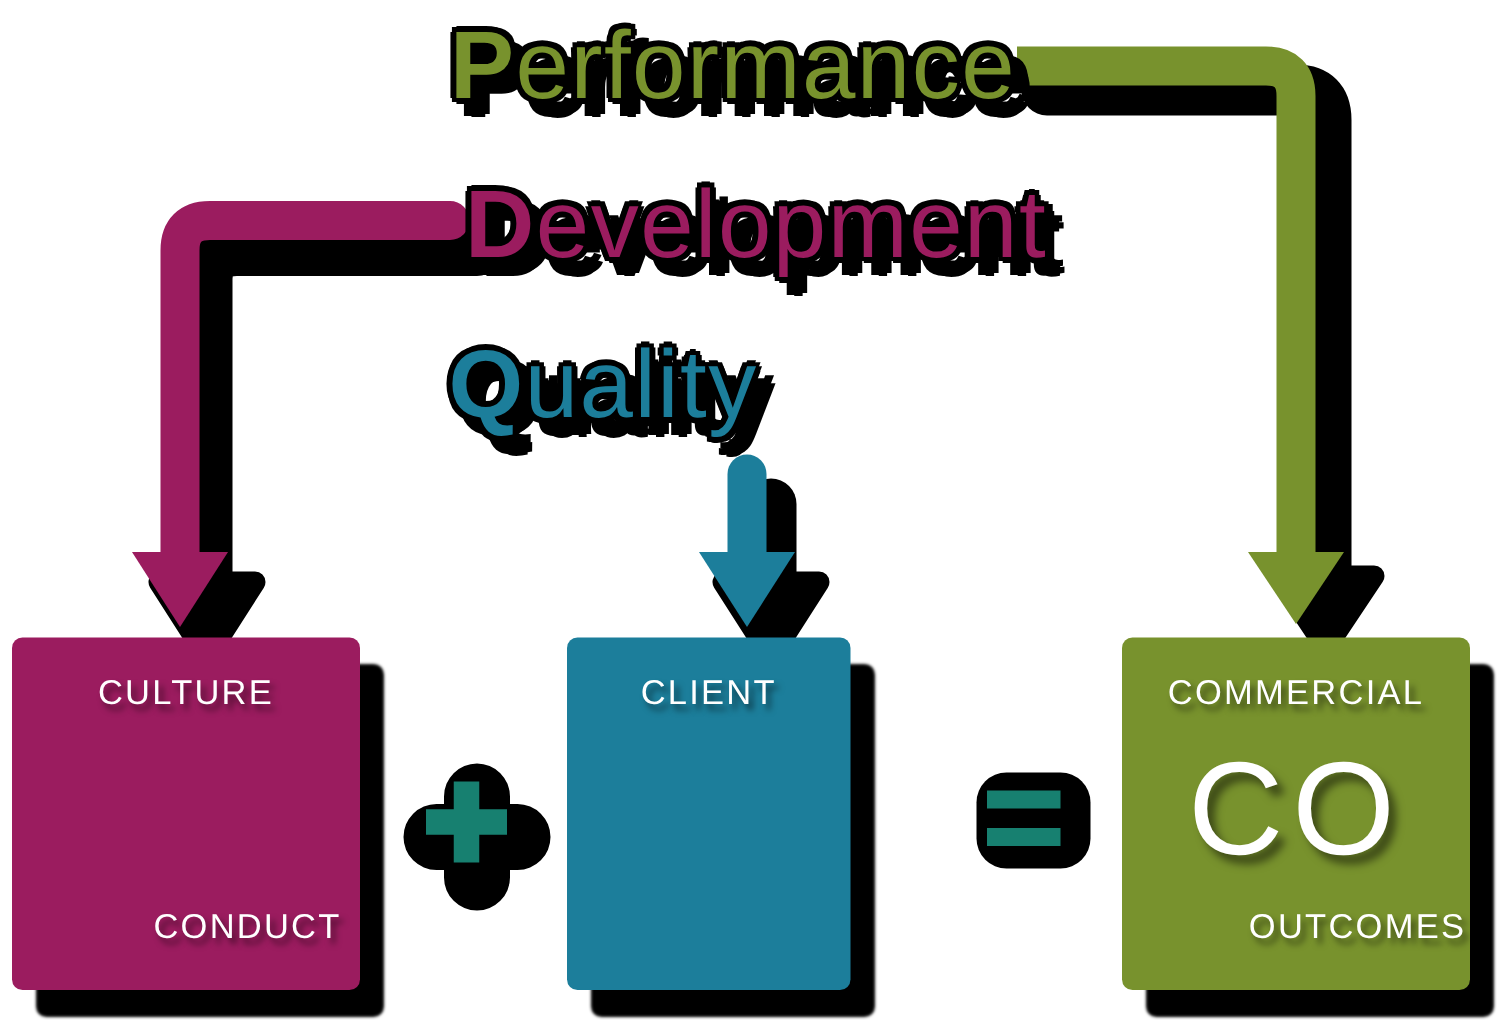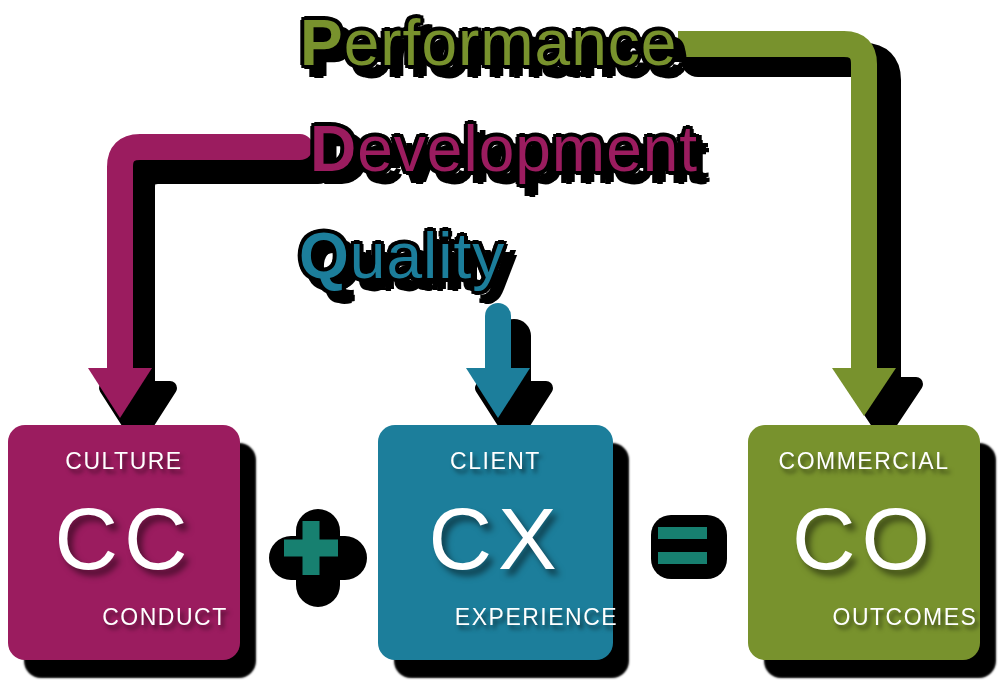--- a/index.html
+++ b/index.html
@@ -50,26 +50,26 @@
   .heading-performance { left: 300px; top: 11px;  color: var(--green); }
   .heading-development { left: 310px; top: 117px; color: var(--magenta); }
   .heading-quality     { left: 299px; top: 224px; color: var(--teal); }
 
   
   .box {
     position: absolute;
     top: 425px;
     width: 232px;
     height: 235px;
-    border-radius: 17px;
+    border-radius: 7px;
     box-shadow: 16px 18px 2px #000;
     z-index: 2;
   }
   .box-culture    { left: 8px;   background: var(--magenta); }
-  .box-client     { left: 378px; width: 235px; background: var(--teal); }
+  .box-client     { left: 378px; width: 189px; background: var(--teal); }
   .box-commercial { left: 748px; width: 232px; background: var(--green); }
 
   .box-top, .box-bottom {
     position: absolute;
     width: 100%;
     text-align: center;
     color: #ffffff;
     font-size: 23px;
     line-height: 24px;
     letter-spacing: 1.5px;
@@ -139,28 +139,25 @@
   </svg>
 
   <div class="heading heading-development"><span class="lead">D</span><span>evelopment</span></div>
 
   <div class="heading heading-performance"><span class="lead">P</span><span>erformance</span></div>
 
   <div class="heading heading-quality"><span class="lead">Q</span><span>uality</span></div>
 
   <div class="box box-culture">
     <div class="box-top">CULTURE</div>
-    <div class="box-code">CC</div>
     <div class="box-bottom">CONDUCT</div>
   </div>
 
   <div class="box box-client">
     <div class="box-top">CLIENT</div>
-    <div class="box-code">CX</div>
-    <div class="box-bottom">EXPERIENCE</div>
   </div>
 
   <div class="box box-commercial">
     <div class="box-top">COMMERCIAL</div>
     <div class="box-code">CO</div>
     <div class="box-bottom">OUTCOMES</div>
   </div>
 
 </div>
 

